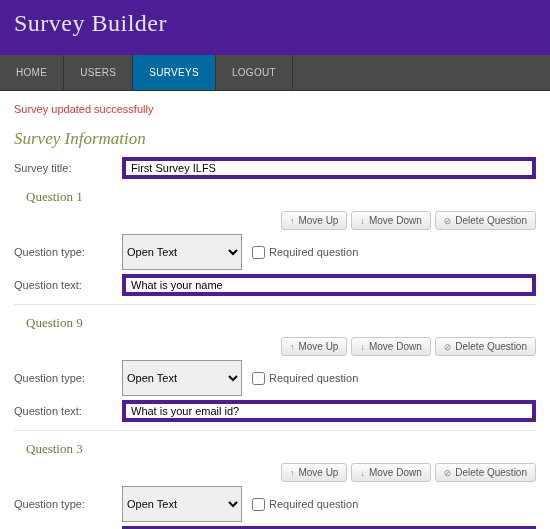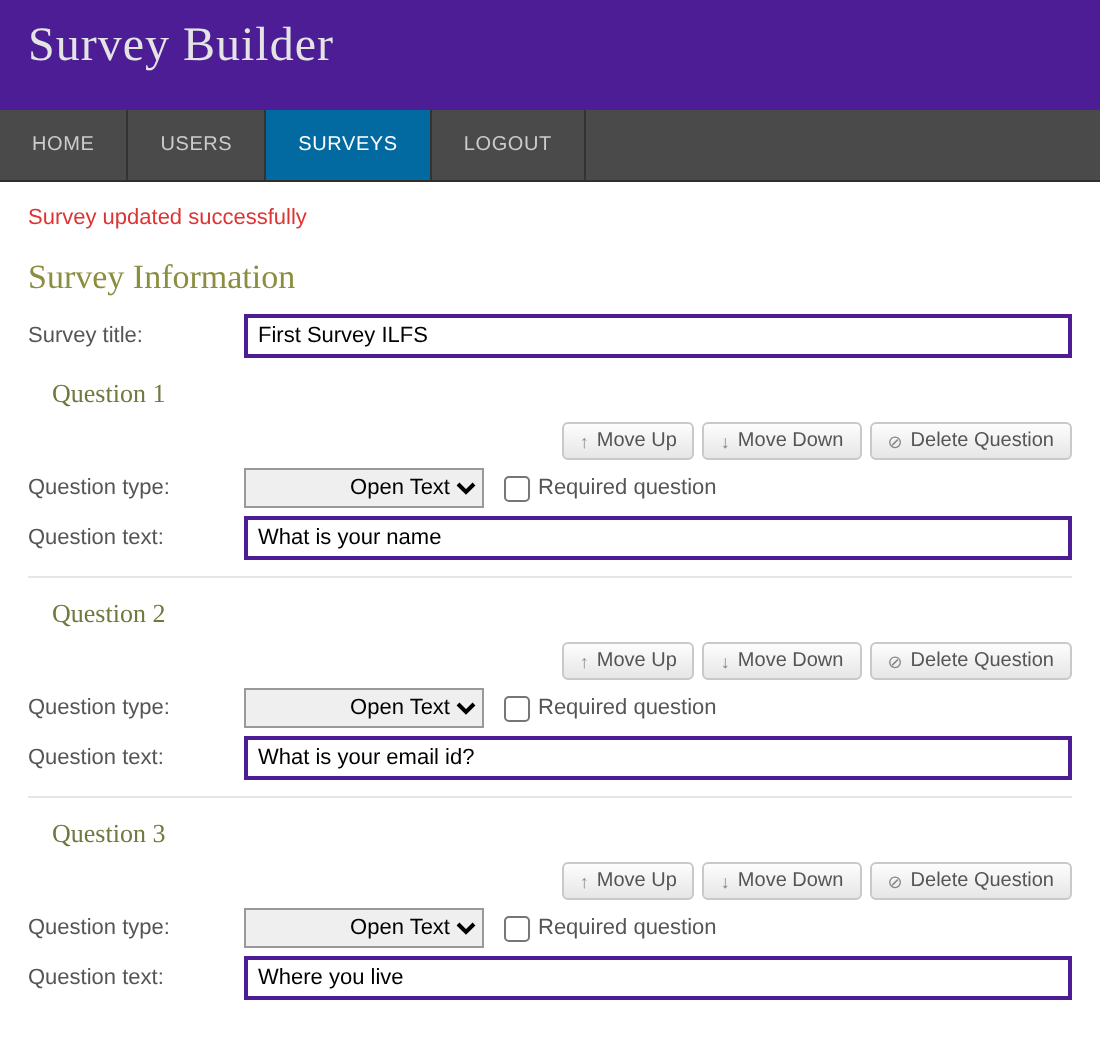--- a/index.html
+++ b/index.html
@@ -5,26 +5,26 @@
   * { box-sizing: border-box; margin: 0; padding: 0; }
   body { font-family: Arial, Helvetica, sans-serif; font-size: 11px; background: #fff; width: 550px; }
   .header { background: #4c1d95; color: #ddd; padding: 10px 14px 18px; }
   .header h1 { font-family: Georgia, 'Times New Roman', serif; font-weight: normal; font-size: 24px; color: #e4e4e4; letter-spacing: 0.5px; }
   .header p { font-size: 10px; color: #b5b89a; margin-top: 2px; }
   .nav { background: #4a4a4a; display: flex; border-bottom: 1px solid #2f2f2f; }
   .nav a { display: block; padding: 12px 16px; color: #ccc; font-size: 10px; text-decoration: none; border-right: 1px solid #333; letter-spacing: 0.3px; cursor: pointer; }
   .nav a.active { background: #0369a1; color: #fff; }
   .content { padding: 12px 14px; background: #fff; }
   .msg { color: #d33; font-size: 11px; margin-bottom: 14px; }
-  h2 { font-family: Georgia, serif; font-weight: normal; color: #8b8d3f; font-size: 17px; margin: 10px 0 8px; }
+  h2 { font-family: Georgia, serif; font-weight: normal; color: #8b8d3f; font-size: 17px; margin: 10px 0 8px; font-style: italic; }
   h3.question-h { font-family: Georgia, serif; font-weight: normal; color: #6e7a3f; font-size: 13px; margin: 10px 12px 4px; }
   .row { display: flex; align-items: center; margin: 4px 0; }
   .label { width: 108px; color: #555; font-size: 11px; flex-shrink: 0; }
-  .row input[type="text"] { flex: 1; border: 2px solid #4c1d95; padding: 3px 5px; font-size: 11px; height: 22px; }
-  select { border: 1px solid #999; font-size: 11px; height: 20px; width: 120px; background: #efefef; text-align: right; }
+  .row input[type="text"] { flex: 1; border: 4px solid #4c1d95; padding: 3px 5px; font-size: 11px; height: 22px; }
+  select { border: 1px solid #999; font-size: 11px; height: 36px; width: 120px; background: #efefef; }
   .required-wrap { display: inline-flex; align-items: center; margin-left: 10px; color: #555; font-size: 11px; justify-content: space-between; }
   .required-wrap input { margin-right: 4px; }
   .btn-row { display: flex; justify-content: flex-end; gap: 4px; margin: 6px 0 2px; }
   .btn { background: linear-gradient(#fdfdfd, #e6e6e6); border: 1px solid #c9c9c9; border-radius: 3px; padding: 3px 8px; font-size: 10px; color: #555; cursor: pointer; display: inline-flex; align-items: center; gap: 4px; }
   .btn .ic { font-size: 9px; color: #888; }
   hr.sep { border: none; border-top: 1px solid #e6e6e6; margin: 8px 0 0; }
 </style>
 </head>
 <body>
 
@@ -71,21 +71,21 @@
         <input type="checkbox" style="">
         <span>Required question</span>
       </label>
   </div>
   <div class="row">
     <div class="label">Question text:</div>
     <input type="text" value="What is your name" style="">
   </div>
   <hr class="sep">
 
-  <h3 class="question-h">Question 2</h3>
+  <h3 class="question-h">Question 9</h3>
   <div class="btn-row">
     <button class="btn">
         <span class="ic">↑</span>
         <span>Move Up</span>
       </button>
     <button class="btn">
         <span class="ic">↓</span>
         <span>Move Down</span>
       </button>
     <button class="btn">

